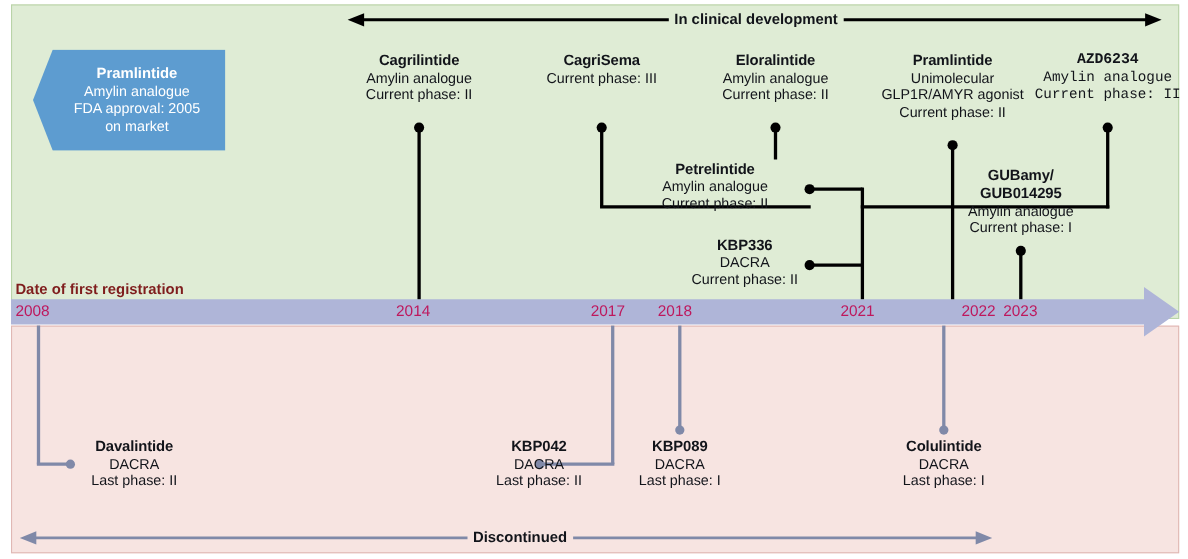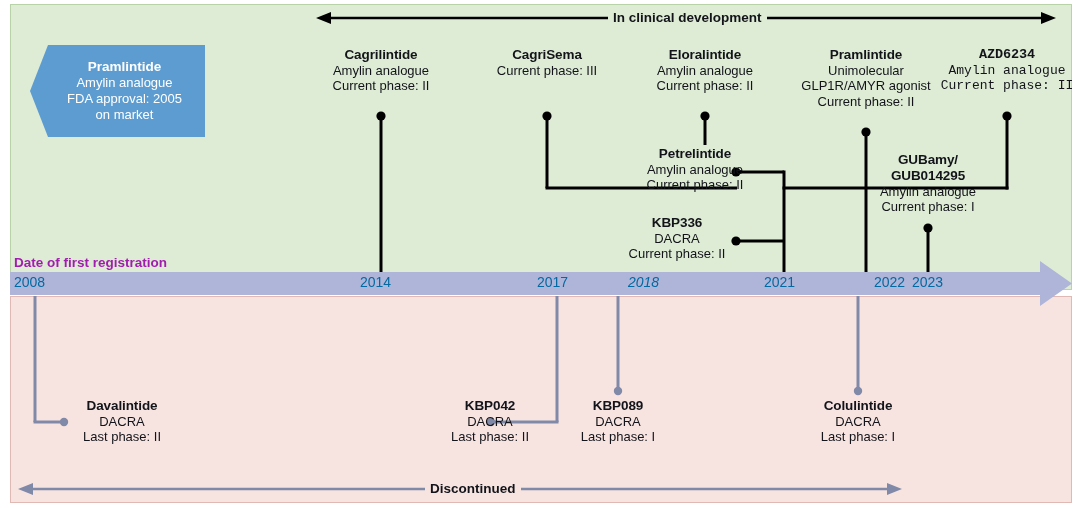--- a/index.html
+++ b/index.html
@@ -18,23 +18,23 @@
 
   
   #pramlintide-box{position:absolute;left:30px;top:45px;width:175px;height:92px;
       background:#5d9cd0;color:#ffffff;
       -webkit-clip-path:polygon(18px 0,100% 0,100% 100%,18px 100%,0 50%);
       clip-path:polygon(18px 0,100% 0,100% 100%,18px 100%,0 50%);
       display:flex;flex-direction:column;align-items:center;justify-content:center;
       text-align:center;line-height:1.22;padding-left:14px;box-sizing:border-box;}
   #pramlintide-box .nm{font-weight:bold;font-size:13.5px;}
   #pramlintide-box .ln{font-size:13px;}
-  .yr{position:absolute;top:274px;font-size:14px;color:#0369a1;}
-
-  #dfr-label{position:absolute;left:14px;top:255px;font-size:13.5px;font-weight:bold;color:#a21caf;}
+  .yr{position:absolute;top:274px;font-size:14px;color:#be185d;}
+
+  #dfr-label{position:absolute;left:14px;top:255px;font-size:13.5px;font-weight:bold;color:#7f1d1d;}
 
   .arrowtxt{position:absolute;font-size:13.5px;font-weight:bold;color:#12141a;background:#dfecd5;padding:0 5px;}
   .arrowtxt.pink{background:#f7e4e1;}
 </style>
 </head>
 <body>
 
 <div id="stage">
 
   <div class="panel" id="clinical-panel"></div>
@@ -142,21 +142,21 @@
     <div class="ln">GLP1R/AMYR agonist</div>
     <div class="ln">Current phase: II</div>
   </div>
 
   <div class="lbl" style="left:940px;top:47px;width:134px;font-family:Liberation Mono, monospace;">
     <div class="nm">AZD6234</div>
     <div class="ln">Amylin analogue</div>
     <div class="ln">Current phase: II</div>
   </div>
 
-  <div class="lbl" style="left:635px;top:146px;width:120px;">
+  <div class="lbl" style="left:590px;top:146px;width:120px;">
     <div class="nm">Petrelintide</div>
     <div class="ln">Amylin analogue</div>
     <div class="ln">Current phase: II</div>
   </div>
 
   <div class="lbl" style="left:617px;top:215px;width:120px;">
     <div class="nm">KBP336</div>
     <div class="ln">DACRA</div>
     <div class="ln">Current phase: II</div>
   </div>
@@ -165,21 +165,21 @@
     <div class="nm">GUBamy/</div>
     <div class="nm">GUB014295</div>
     <div class="ln">Amylin analogue</div>
     <div class="ln">Current phase: I</div>
   </div>
 
   <div id="dfr-label">Date of first registration</div>
   <div class="yr" style="left:14px;">2008</div>
   <div class="yr" style="left:360px;">2014</div>
   <div class="yr" style="left:537px;">2017</div>
-  <div class="yr" style="left:628px;font-style:italic;">2018</div>
+  <div class="yr" style="left:598px;">2018</div>
   <div class="yr" style="left:764px;">2021</div>
   <div class="yr" style="left:839px;margin-left:35px;">2022</div>
   <div class="yr" style="left:912px;">2023</div>
 
   <div class="lbl" style="left:62px;top:398px;width:120px;">
     <div class="nm">Davalintide</div>
     <div class="ln">DACRA</div>
     <div class="ln">Last phase: II</div>
   </div>
 

